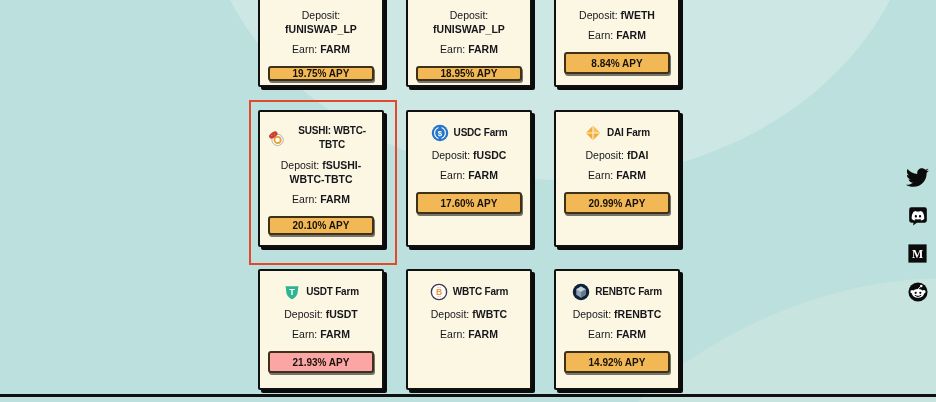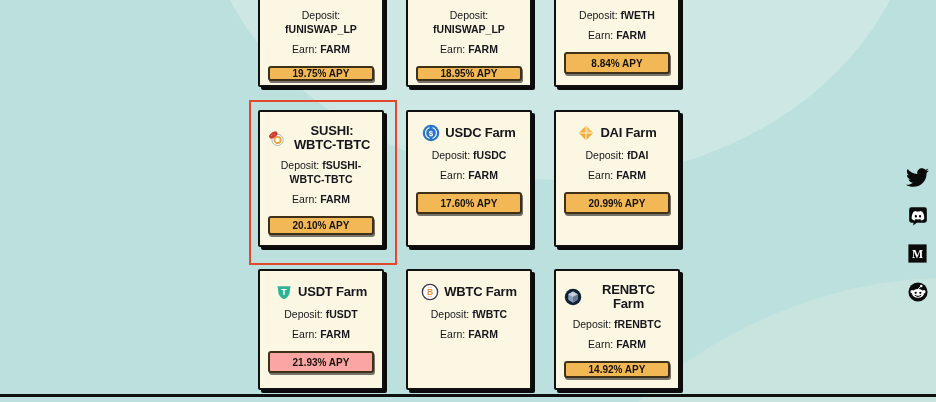--- a/index.html
+++ b/index.html
@@ -16,21 +16,21 @@
 
   .card{box-sizing:border-box;width:126px;height:100%;
     background:#FCF7E3;border:2px solid #101010;border-radius:2px;
     box-shadow:3px 3px 0 #0b0b0b;
     display:flex;flex-direction:column;align-items:center;
     padding:12px 8px 10px 8px;text-align:center;}
   .card.no-title{padding-top:52px;}
 
   .title-row{display:flex;align-items:center;justify-content:center;gap:5px;
     margin-bottom:6px;}
-  .title{font-size:13px;font-weight:bold;letter-spacing:-0.2px;line-height:14px;}
+  .title{font-size:10px;font-weight:bold;letter-spacing:-0.2px;line-height:14px;}
   .coin{flex:0 0 auto;display:inline-flex;}
 
   .meta{font-size:10.5px;line-height:14px;margin-bottom:6px;}
   .meta .val{font-weight:bold;}
   .meta.earn{margin-bottom:8px;}
 
   .apy-btn{box-sizing:border-box;width:100%;height:22px;margin-top:2px;
     background:#F2B855;border:2px solid #3E3117;border-radius:3px;
     box-shadow:1px 2px 0 rgba(10,10,10,.55);
     font-family:"Liberation Sans",sans-serif;

